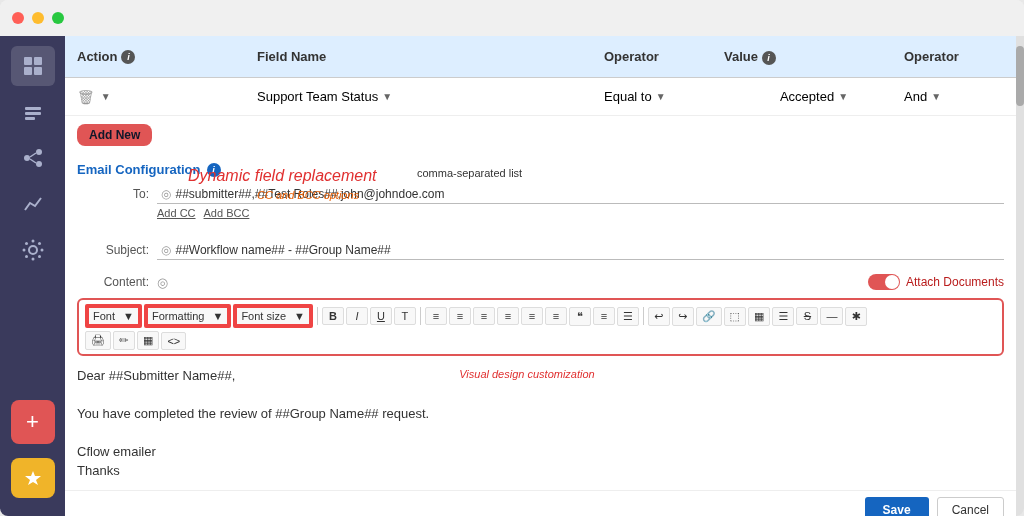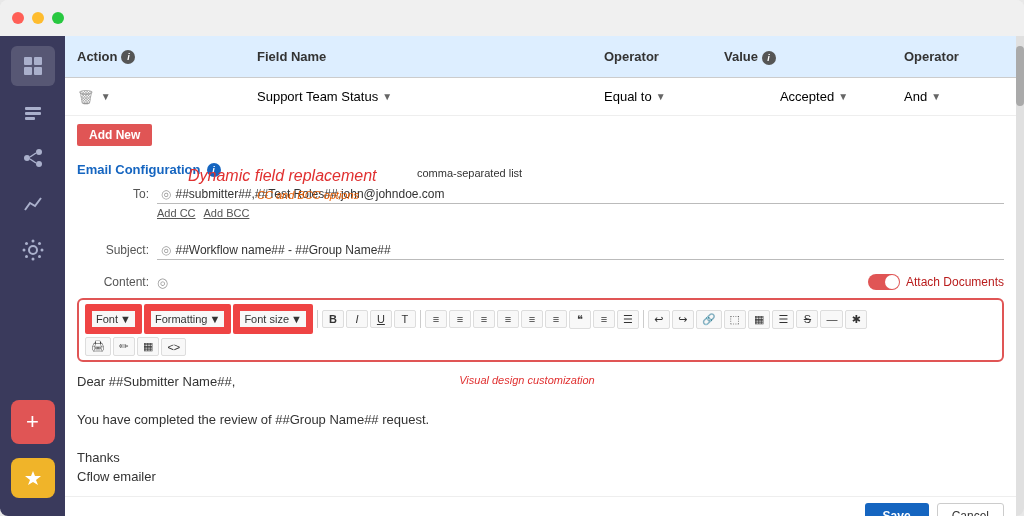--- a/index.html
+++ b/index.html
@@ -39,21 +39,21 @@
     .tr-operator { width: 120px; display: flex; align-items: center; gap: 4px; }
     .tr-value { width: 180px; display: flex; align-items: center; gap: 4px; justify-content: center; }
     .tr-condition { width: 100px; display: flex; align-items: center; gap: 4px; }
 
     .select-display { display: flex; align-items: center; gap: 4px; font-size: 13px; color: #333; }
     .chevron-down { font-size: 10px; color: #666; }
     .delete-icon { color: #999; font-size: 14px; cursor: pointer; }
 
     
     .add-new-section { padding: 8px 12px; }
-    .add-new-btn { background: #e05555; color: #ffffff; border: none; padding: 4px 12px; border-radius: 2px; font-size: 12px; cursor: pointer; font-weight: bold; }
+    .add-new-btn { background: #e05555; color: #0f172a; border: none; padding: 4px 12px; border-radius: 8px; font-size: 12px; cursor: pointer; font-weight: bold; }
 
     
     .email-config { padding: 8px 12px 4px; }
     .email-config-title { font-weight: bold; font-size: 13px; color: #1565c0; margin-bottom: 8px; display: flex; align-items: center; gap: 6px; }
     .email-row { display: flex; align-items: flex-start; margin-bottom: 6px; }
     .email-label { width: 80px; text-align: right; padding-right: 8px; color: #555; font-size: 12px; padding-top: 2px; }
     .email-input-area { flex: 1; }
     .email-input { border: none; border-bottom: 1px solid #bbb; width: 100%; font-size: 12px; padding: 2px 4px; color: #333; outline: none; display: flex; align-items: center; gap: 4px; }
     .add-cc-bcc { display: flex; gap: 8px; margin-top: 3px; }
     .add-cc-bcc a { font-size: 11px; color: #555; text-decoration: underline; cursor: pointer; }
@@ -65,21 +65,21 @@
     .attach-toggle-area { display: flex; align-items: center; gap: 6px; margin-left: auto; }
     .toggle-switch { width: 32px; height: 16px; background: #e05555; border-radius: 8px; position: relative; cursor: pointer; }
     .toggle-knob { width: 14px; height: 14px; background: #fff; border-radius: 50%; position: absolute; top: 1px; right: 1px; }
     .attach-label { font-size: 12px; color: #b91c1c; }
 
     
     .toolbar-wrapper { margin: 4px 12px; border: 2px solid #e05555; border-radius: 6px; padding: 4px 6px; }
     .toolbar-row1 { display: flex; align-items: center; gap: 2px; flex-wrap: wrap; }
     .toolbar-row2 { display: flex; align-items: center; gap: 2px; margin-top: 3px; }
     .tb-btn { padding: 2px 5px; font-size: 11px; border: 1px solid #ddd; background: #f8f8f8; cursor: pointer; border-radius: 2px; color: #333; min-width: 22px; text-align: center; }
-    .tb-dropdown { padding: 2px 4px; font-size: 11px; border: 7px solid #ef4444; background: #f8f8f8; cursor: pointer; border-radius: 2px; color: #333; display: flex; align-items: center; gap: 2px; }
+    .tb-dropdown { padding: 2px 4px; font-size: 11px; border: 4px solid #ef4444; background: #f8f8f8; cursor: pointer; border-radius: 2px; color: #333; display: flex; align-items: center; gap: 8px; }
     .tb-separator { width: 1px; height: 18px; background: #ccc; margin: 0 2px; }
 
     
     .email-body { padding: 8px 12px; font-size: 13px; color: #333; }
     .email-body p { margin-bottom: 4px; }
     .visual-design-annotation { color: #e03030; font-size: 11px; font-style: italic; margin-left: 20px; }
 
     
     .footer { display: flex; justify-content: flex-end; gap: 8px; padding: 6px 12px; border-top: 1px solid #eee; background: #fff; }
     .btn-save { background: #1565c0; color: #fff; border: none; padding: 5px 18px; border-radius: 3px; font-size: 12px; cursor: pointer; font-weight: bold; }
@@ -301,22 +301,22 @@
         </div>
       </div>
 
       <div class="email-body">
         <div style="display:flex; align-items:flex-start; gap:10px;">
           <div>
             <p>Dear ##Submitter Name##,</p>
             <p>&nbsp;</p>
             <p>You have completed the review of ##Group Name## request.</p>
             <p>&nbsp;</p>
+            <p>Cflow emailer</p>
             <p>Thanks</p>
-            <p>Cflow emailer</p>
           </div>
           <span class="visual-design-annotation">Visual design customization</span>
         </div>
       </div>
 
       <div class="footer">
         <button class="btn-save">Save</button>
         <button class="btn-cancel">Cancel</button>
       </div>
 

